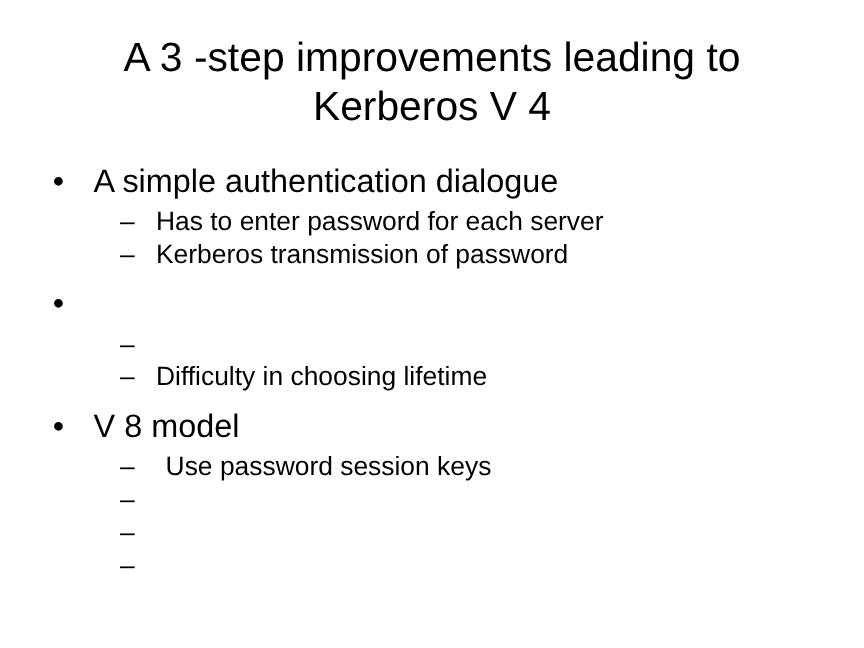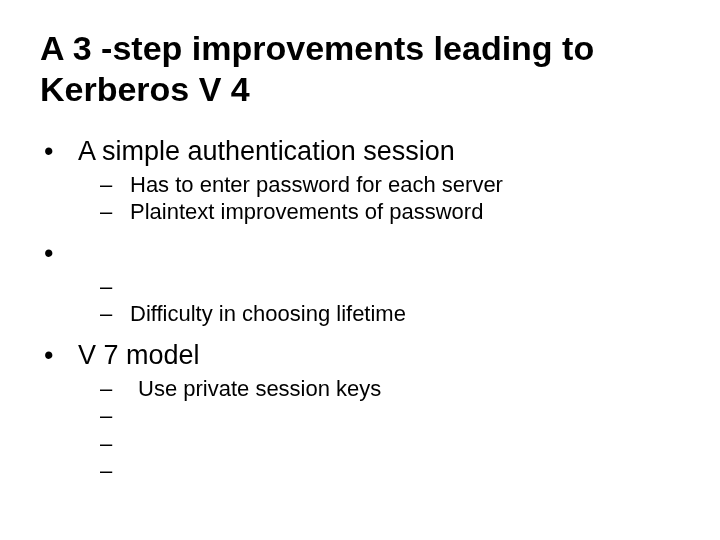--- a/index.html
+++ b/index.html
@@ -11,23 +11,23 @@
     font-family: Arial, Helvetica, sans-serif;
     color: #000000;
   }
   .slide {
     box-sizing: border-box;
     width: 720px;
     height: 540px;
     padding: 20px 40px 30px 40px;
   }
   .title {
-    text-align: left;
+    text-align: center;
     font-size: 34px;
-    font-weight: 700;
+    font-weight: 400;
     line-height: 1.2;
     margin: 8px 0 24px 0;
   }
   ul.level1 {
     list-style: none;
     padding: 0;
     margin: 0;
   }
   ul.level1 > li {
     margin: 0 0 6px 0;
@@ -73,32 +73,32 @@
 <body>
 
 <div class="slide">
   <div class="title">A 3 -step improvements leading to Kerberos V 4</div>
 
   <ul class="level1">
 
     <li>
       <div class="l1row">
         <span class="l1bullet">•</span>
-        <span>A simple authentication session</span>
+        <span>A simple authentication dialogue</span>
       </div>
       <ul class="level2">
         <li class="l2row">
           <span class="l2indent"></span>
           <span class="l2dash">–</span>
           <span>Has to enter password for each server</span>
         </li>
         <li class="l2row">
           <span class="l2indent"></span>
           <span class="l2dash">–</span>
-          <span>Plaintext improvements of password</span>
+          <span>Kerberos transmission of password</span>
         </li>
       </ul>
     </li>
 
     <li>
       <div class="l1row">
         <span class="l1bullet">•</span>
       </div>
       <ul class="level2">
         <li class="l2row">
@@ -109,27 +109,27 @@
           <span class="l2indent"></span>
           <span class="l2dash">–</span>
           <span>Difficulty in choosing lifetime</span>
         </li>
       </ul>
     </li>
 
     <li>
       <div class="l1row">
         <span class="l1bullet">•</span>
-        <span>V 7 model</span>
+        <span>V 8 model</span>
       </div>
       <ul class="level2">
         <li class="l2row">
           <span class="l2indent-wide"></span>
           <span class="l2dash" style="width:38px;flex:0 0 38px;">–</span>
-          <span>Use private session keys</span>
+          <span>Use password session keys</span>
         </li>
         <li class="l2row">
           <span class="l2indent-wide"></span>
           <span class="l2dash" style="width:38px;flex:0 0 38px;">–</span>
         </li>
         <li class="l2row">
           <span class="l2indent-wide"></span>
           <span class="l2dash" style="width:38px;flex:0 0 38px;">–</span>
         </li>
         <li class="l2row">

